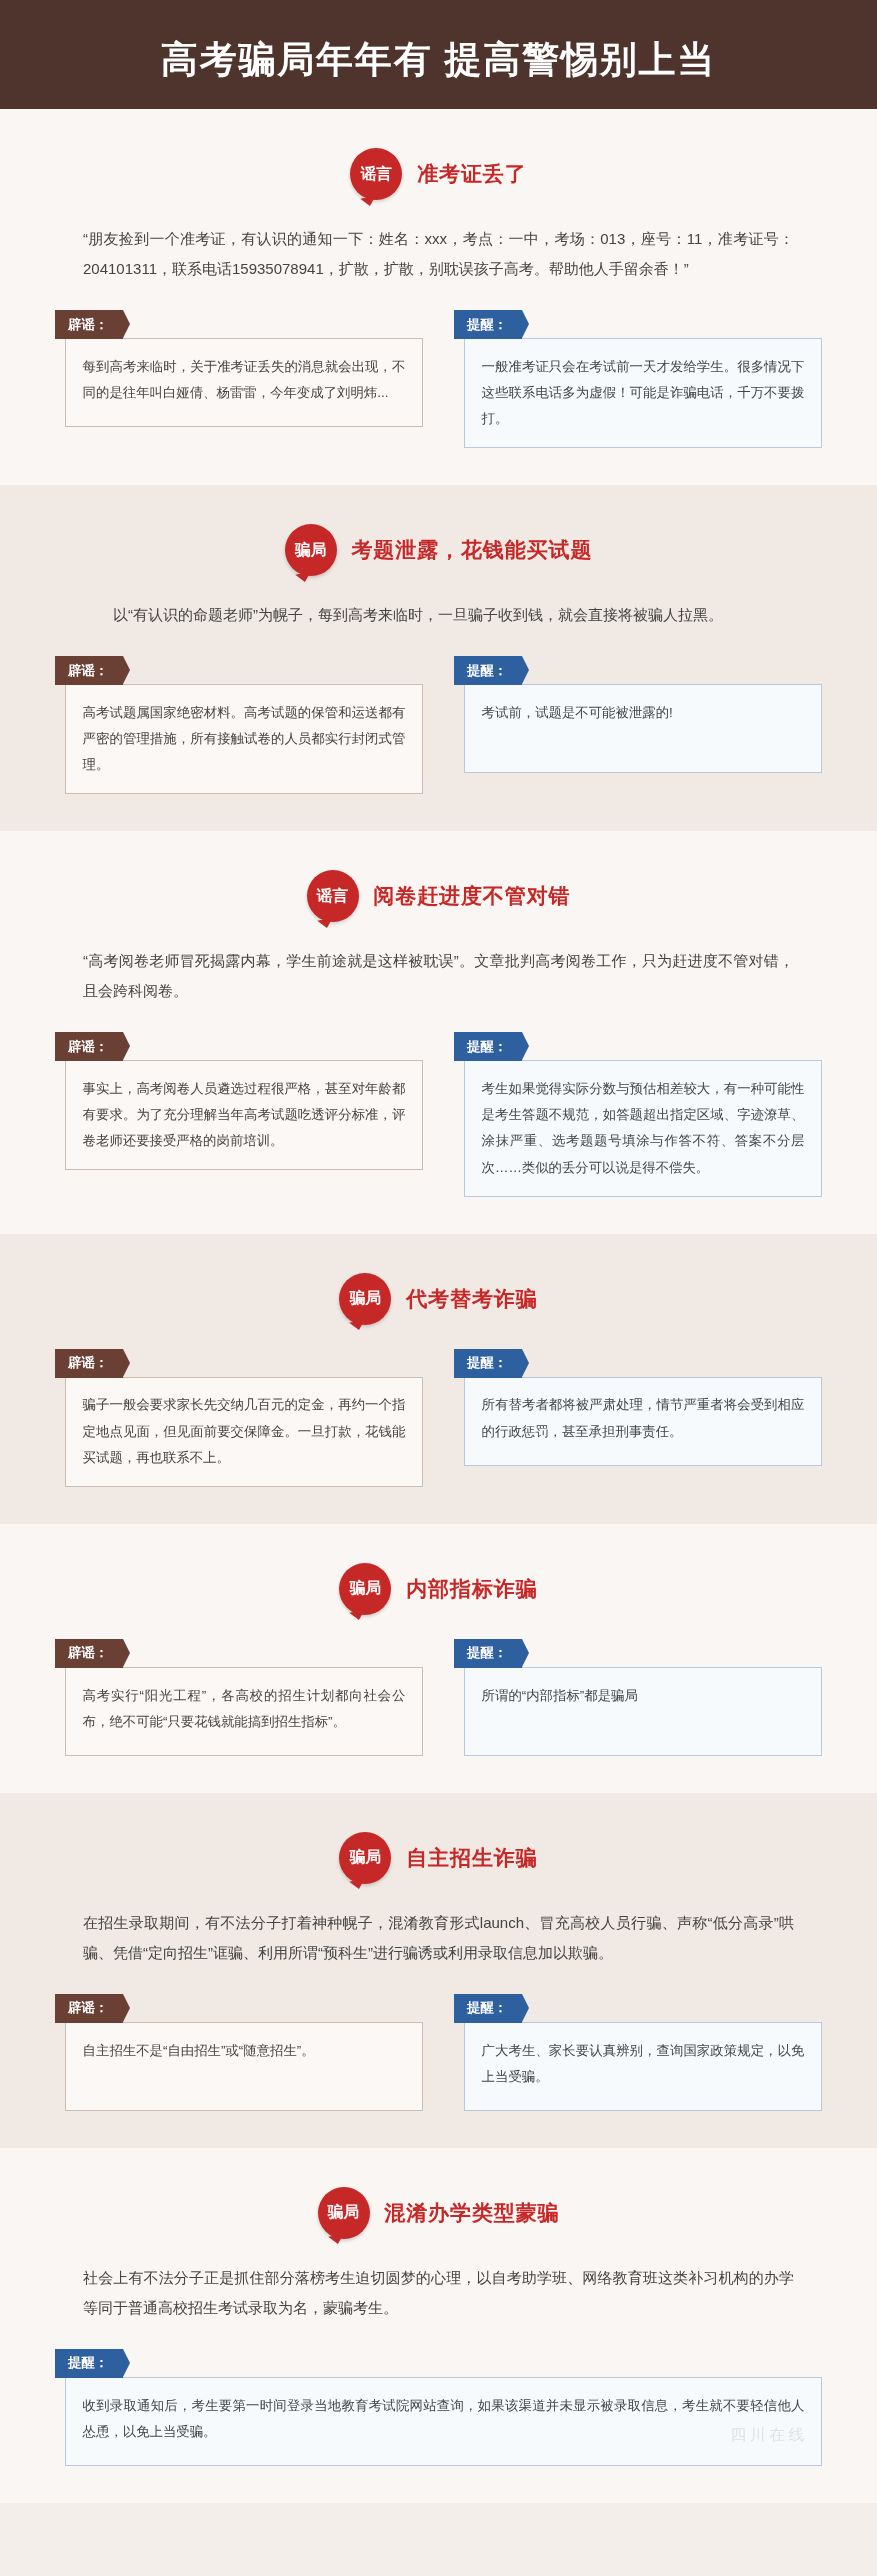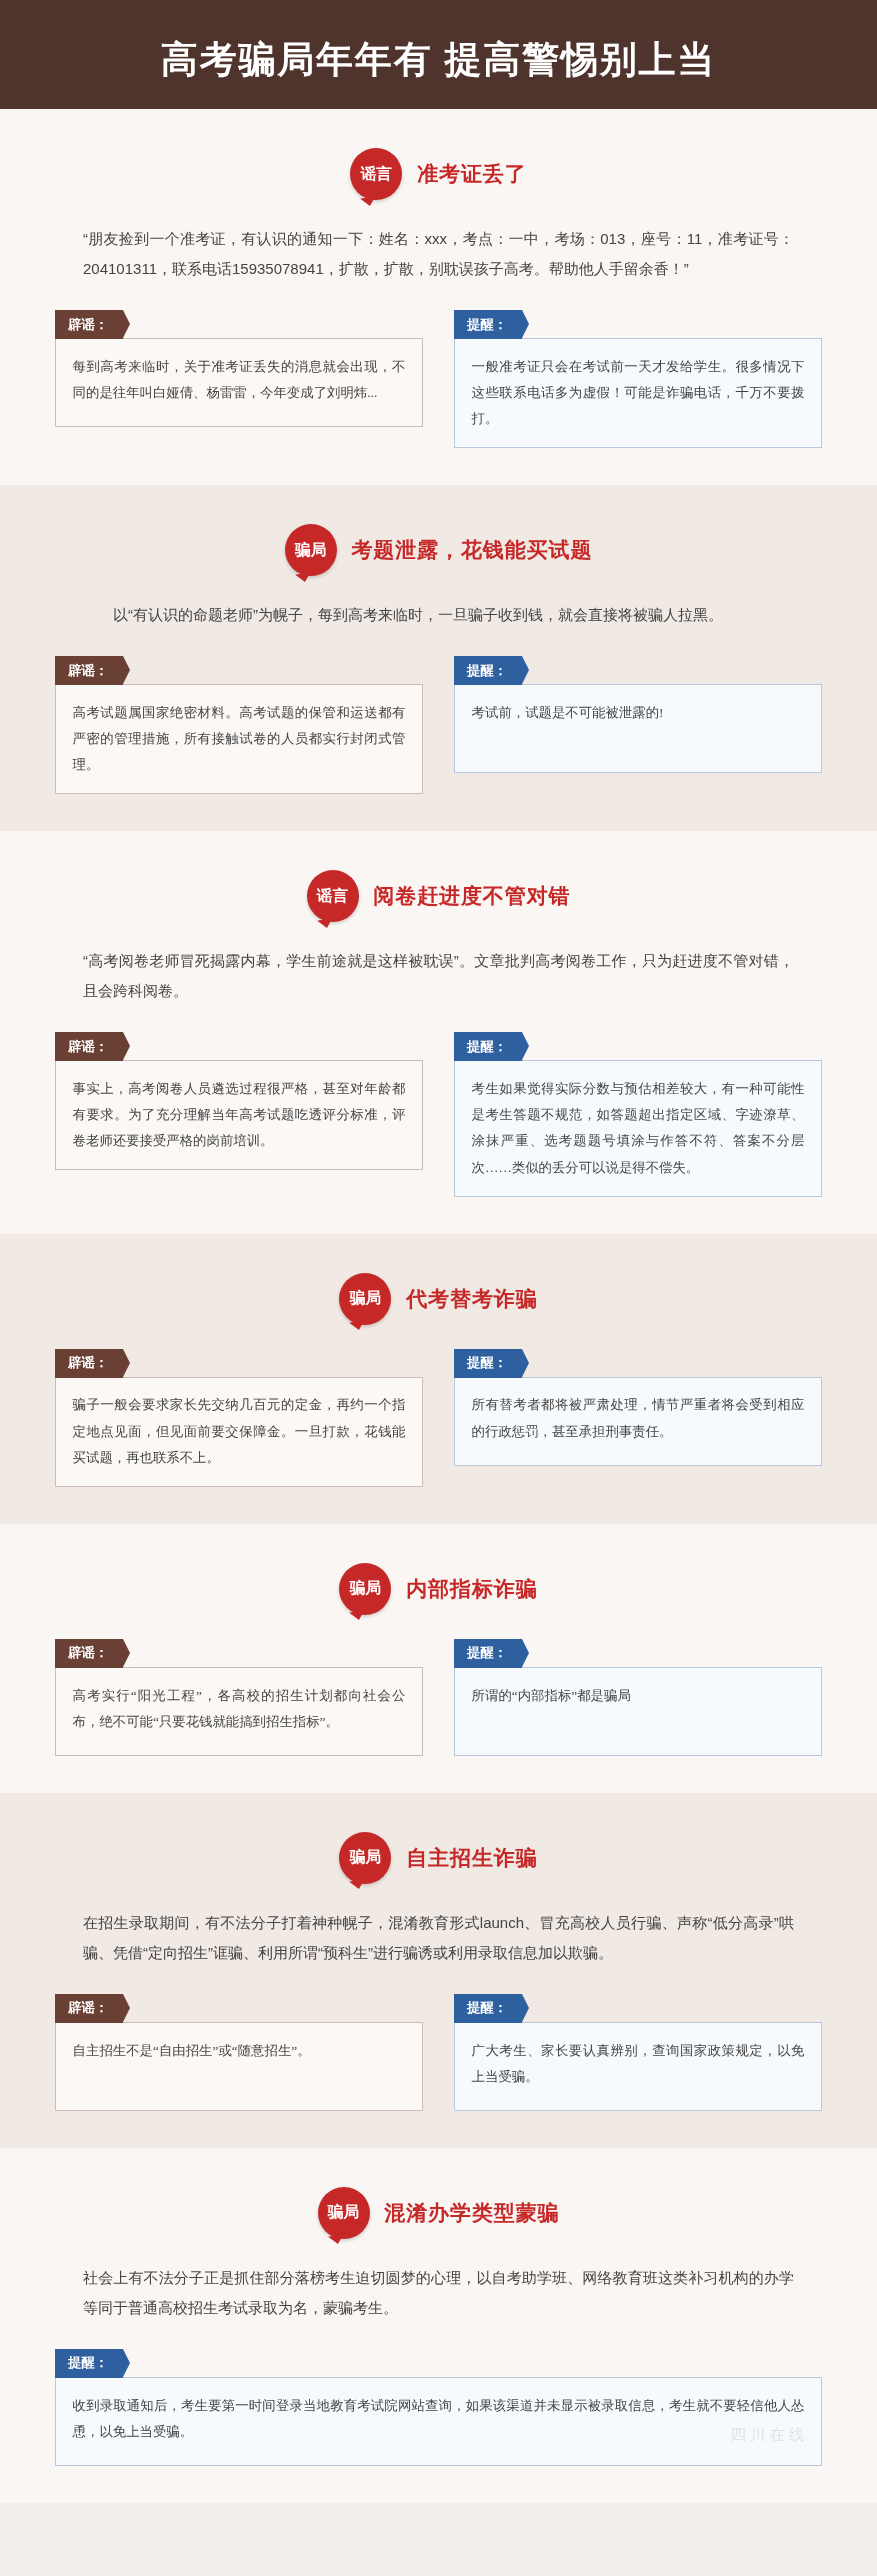--- a/index.html
+++ b/index.html
@@ -88,21 +88,21 @@
     text-indent: 0;
   }
   .lead.indent { text-indent: 2em; }
 
   
   .cols {
     display: flex;
     gap: 31px;
     align-items: flex-start;
   }
-  .col { flex: 1 1 0; min-width: 0; font-family: Liberation Serif, serif; }
+  .col { flex: 1 1 0; min-width: 0; }
 
   .tag {
     display: inline-block;
     color: #fff;
     font-size: 13.4px;
     font-weight: bold;
     padding: 5.5px 14.8px 5.5px 13px;
     position: relative;
     margin-bottom: -0.9px;
     z-index: 2;
@@ -122,20 +122,21 @@
 
   .box {
     border: 0.9px solid #cfc4bc;
     background: #fcfaf8;
     padding: 14.8px 16.6px;
     font-size: 13.4px;
     line-height: 1.95;
     color: #444;
     text-align: justify;
     min-height: 89px;
+    margin-left: 10px;
   }
   .box.rumor { border-color: #cbbdb4; background: #fbf8f6; }
   .box.tip   { border-color: #b9c8dc; background: #f7fafd; }
 
   .box.tall { min-height: 109px; }
 
   .full-box-wrap { margin-top: 3.7px; }
   .watermark {
     position: absolute;
     right: 69px;

